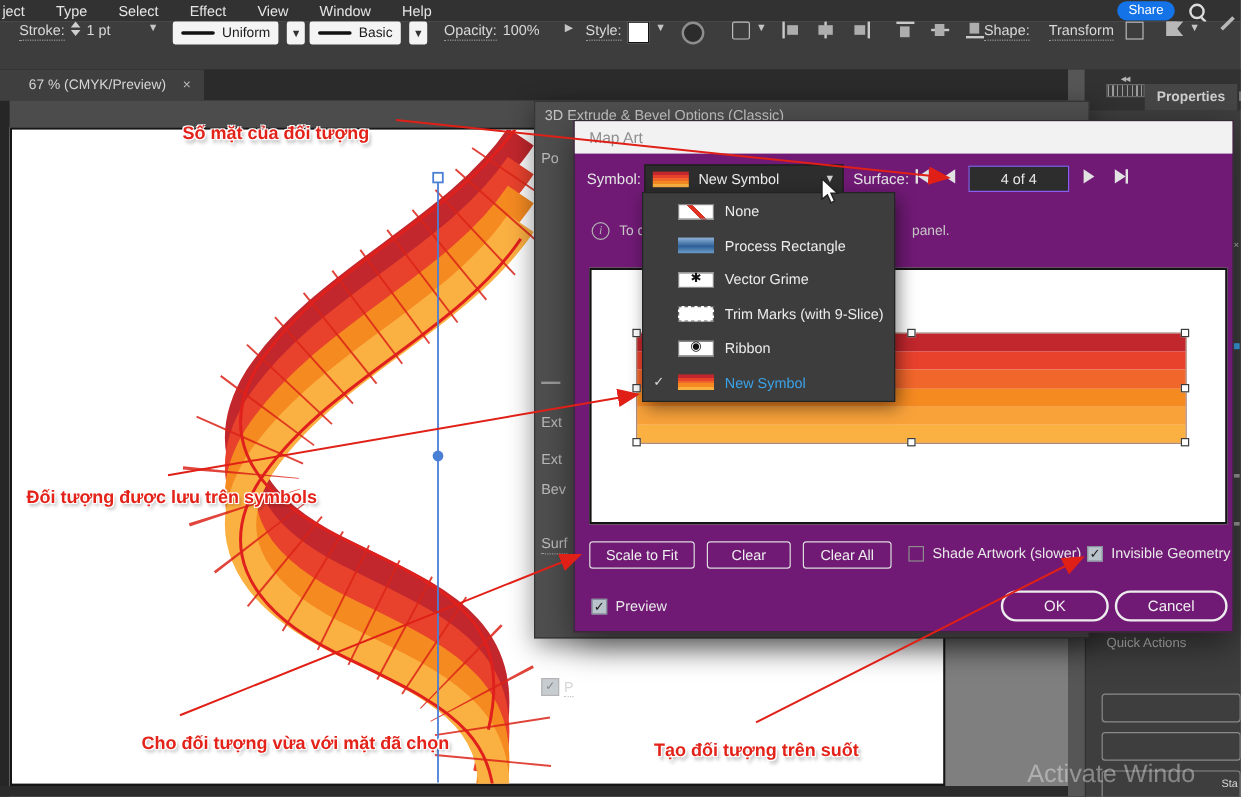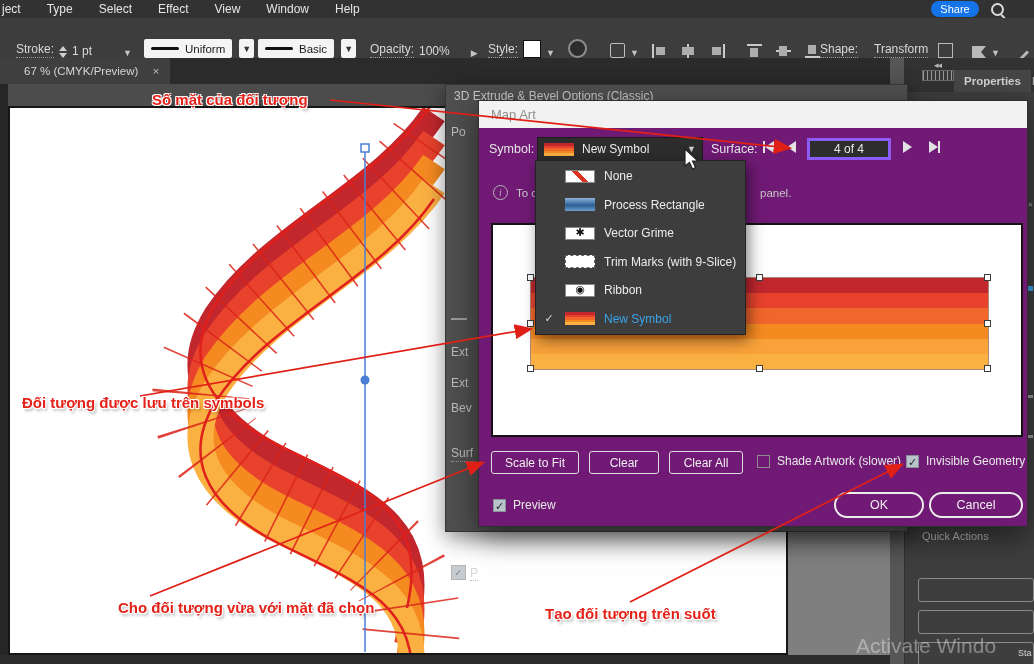--- a/index.html
+++ b/index.html
@@ -10,21 +10,21 @@
   
   .menubar{left:0;top:0;width:1034px;height:18px;background:#323232;display:flex;align-items:center;color:#e6e6e6;font-size:12px;}
   .menubar .mi{padding:0 13px;white-space:nowrap;}
   .share-btn{position:absolute;left:931px;top:1px;width:48px;height:16px;border-radius:9px;background:#1473e6;color:#fff;font-size:11px;display:flex;align-items:center;justify-content:center;}
   .search-ic{position:absolute;left:991px;top:3px;width:9px;height:9px;border:2px solid #dcdcdc;border-radius:50%;}
   .search-ic::after{content:"";position:absolute;left:9px;top:9px;width:2px;height:5px;background:#dcdcdc;transform:rotate(-45deg);}
 
   
   .controlbar{left:0;top:18px;width:1034px;height:40px;background:#3d3d3d;border-bottom:1px solid #2a2a2a;color:#d9d9d9;font-size:12px;}
   .dotted{border-bottom:1px dotted #9a9a9a;padding-bottom:1px;}
-  .ctl{position:absolute;top:0;height:40px;display:flex;align-items:flex-end;gap:5px;}
+  .ctl{position:absolute;top:0;height:40px;display:flex;align-items:flex-start;gap:5px;}
   .stepper{display:flex;flex-direction:column;gap:2px;}
   .tri-u{width:0;height:0;border-left:4px solid transparent;border-right:4px solid transparent;border-bottom:5px solid #cfcfcf;}
   .tri-d{width:0;height:0;border-left:4px solid transparent;border-right:4px solid transparent;border-top:5px solid #cfcfcf;}
   .chev{color:#c4c4c4;font-size:9px;}
   .wpill{background:#f4f4f4;color:#1a1a1a;height:19px;border-radius:2px;display:flex;align-items:center;gap:6px;padding:0 7px;font-size:11.5px;}
   .wline{width:28px;height:3px;background:#111;border-radius:2px;}
   .wchev{background:#f4f4f4;color:#333;height:19px;width:15px;border-radius:2px;display:flex;align-items:center;justify-content:center;font-size:9px;margin-left:2px;}
   .swatch-style{width:16px;height:16px;background:#fff;border:1px solid #111;}
   .globe{width:15px;height:15px;border-radius:50%;border:2px solid #8e8e8e;background:#2c2c2c;}
   .docic{width:13px;height:13px;border:1.5px solid #bdbdbd;border-radius:2px;}
@@ -91,42 +91,42 @@
   [data-swatch="trim-marks"]{border:1px dashed #666;box-sizing:border-box;background:#fff;}
   [data-swatch="ribbon"]{outline:1px solid #888;outline-offset:-1px;}
   [data-swatch="ribbon"]::after{content:"◉";position:absolute;left:0;right:0;top:-1px;text-align:center;color:#111;font-size:11px;line-height:13px;}
   [data-swatch="gerbera"]{outline:1px solid #888;outline-offset:-1px;}
   [data-swatch="gerbera"]::after{content:"✿";position:absolute;left:0;right:0;top:-1px;text-align:center;color:#e0707a;font-size:11px;line-height:13px;}
   [data-swatch="new-symbol"]{background:linear-gradient(#c1272d 0 20%,#e8422d 20% 40%,#f1662b 40% 58%,#f58a21 58% 78%,#fbb042 78% 100%);}
   .navic{position:absolute;top:40px;display:flex;align-items:center;}
   .tri-l{width:0;height:0;border-top:6px solid transparent;border-bottom:6px solid transparent;border-right:9px solid #e2e2e2;}
   .tri-r{width:0;height:0;border-top:6px solid transparent;border-bottom:6px solid transparent;border-left:9px solid #e2e2e2;}
   .vbar{width:2px;height:12px;background:#e2e2e2;}
-  .surface-field{position:absolute;left:328px;top:37px;width:84px;height:22px;background:#2d2d2d;border:3px solid #8b5cf6;color:#e8e8e8;font-size:12px;display:flex;align-items:center;justify-content:center;box-sizing:border-box;}
+  .surface-field{position:absolute;left:328px;top:37px;width:84px;height:22px;background:#2d2d2d;border:1px solid #8b5cf6;color:#e8e8e8;font-size:12px;display:flex;align-items:center;justify-content:center;box-sizing:border-box;}
   .info-ic{position:absolute;left:14px;top:84px;width:15px;height:15px;border:1.5px solid #b4b4b4;border-radius:50%;color:#b4b4b4;font-size:10px;font-style:italic;font-family:"Liberation Serif",serif;display:flex;align-items:center;justify-content:center;box-sizing:border-box;}
   .info-txt{position:absolute;top:86px;color:#c8c8c8;font-size:11.5px;}
   .pvbox{position:absolute;left:12px;top:122px;width:532px;height:214px;background:#fff;border:2px solid #141414;box-sizing:border-box;}
   .mapped{position:absolute;left:38px;top:53px;width:457px;height:91px;display:flex;flex-direction:column;outline:1px solid rgba(110,40,20,.55);}
   .mapped .stripe{flex:1;}
   .hdl{position:absolute;width:7px;height:7px;background:#fff;border:1px solid #3c3c3c;box-sizing:border-box;}
   .mbtn{position:absolute;top:350px;height:23px;border:1px solid #dcdcdc;border-radius:3px;color:#efefef;font-size:12px;display:flex;align-items:center;justify-content:center;box-sizing:border-box;text-align:right;}
   .cb{width:13px;height:13px;border:1px solid #8d8d8d;box-sizing:border-box;background:transparent;}
   .cb.on{background:#b9c3cc;border-color:#87919a;color:#222;font-size:11px;line-height:12px;text-align:center;}
   .cb-row{position:absolute;display:flex;align-items:center;gap:7px;color:#e8e8e8;font-size:12px;}
   .pill{position:absolute;top:391px;height:26px;border:2px solid #ededed;border-radius:14px;color:#f0f0f0;font-size:12.5px;display:flex;align-items:center;justify-content:center;box-sizing:border-box;background:transparent;}
 
   
   .ddmenu{left:535px;top:160px;width:211px;height:175px;background:#3d3d3d;border:1px solid #232323;box-shadow:3px 5px 14px rgba(0,0,0,.5);box-sizing:border-box;display:flex;flex-direction:column;padding:1px 0;}
   .ddrow{flex:1;display:flex;align-items:center;gap:9px;padding-left:6px;color:#ececec;font-size:12px;}
   .ddrow .ck{width:14px;flex:0 0 auto;color:#d6d6d6;font-size:11px;text-align:center;}
   .ddrow.sel .lbl{color:#3ba3e8;}
 
   
   .anno{position:absolute;font-weight:bold;font-size:15px;white-space:nowrap;
-        text-shadow:-1px -1px 0 #fff,1px -1px 0 #fff,-1px 1px 0 #fff,1px 1px 0 #fff,2px 3px 3px rgba(0,0,0,.3);}
+        text-shadow:-1px -1px 0 #fff,1px -1px 0 #fff,-1px 1px 0 #fff,1px 1px 0 #fff,2px 3px 3px rgba(0,0,0,.3);margin-top:12px;}
   .overlay{left:0;top:0;width:1034px;height:664px;pointer-events:none;}
 </style>
 </head>
 <body>
 
 <div class="app">
 
   <div class="abs menubar">
     <div class="mi" style="padding-left:2px">ject</div>
     <div class="mi">Type</div>

